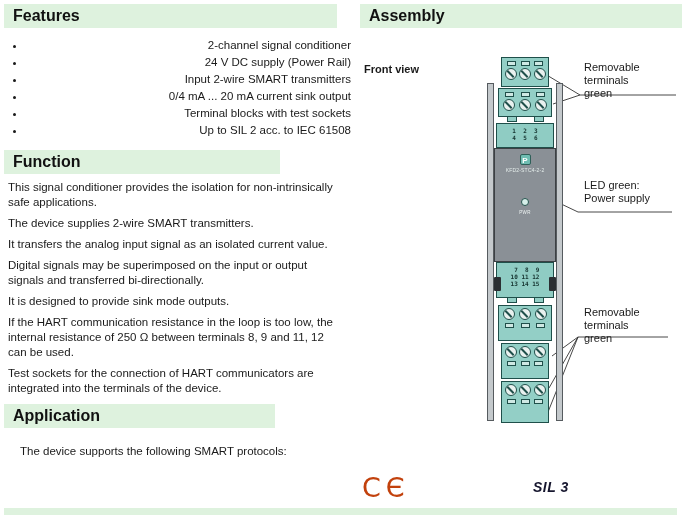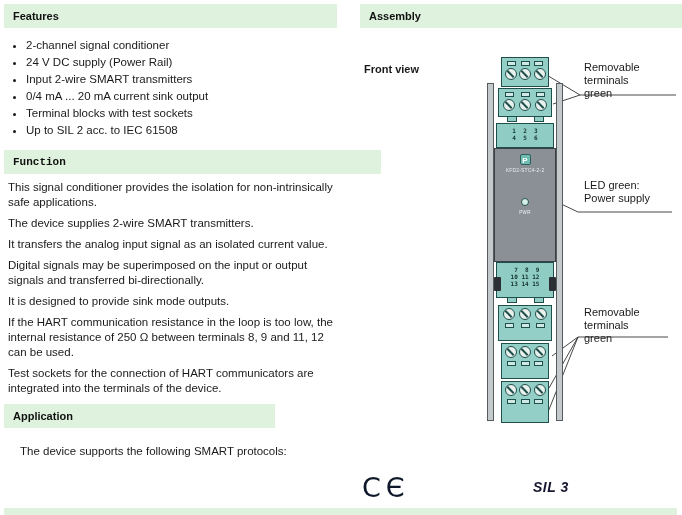--- a/index.html
+++ b/index.html
@@ -5,43 +5,43 @@
   html,body{margin:0;padding:0;background:#ffffff;}
   .page{
     position:relative;width:682px;height:515px;background:#ffffff;overflow:hidden;
     font-family:"Liberation Sans", sans-serif;color:#1a1a1a;
   }
   
   .section-header{
     position:absolute;height:24px;background:#def2de;
     display:flex;align-items:center;padding-left:9px;box-sizing:border-box;
   }
-  .section-header span{font-size:11px;font-weight:bold;color:#111;text-align:right;}
+  .section-header span{font-size:16px;font-weight:bold;color:#111;text-align:right;}
   
   .hdr-features{left:4px;top:4px;width:333px;}
-  .hdr-function{left:4px;top:150px;width:377px;font-family:Liberation Mono, monospace;}
+  .hdr-function{left:4px;top:150px;width:276px;}
   .hdr-application{left:4px;top:404px;width:271px;}
   ul.bullets{position:absolute;margin:0;padding-left:22px;list-style-type:disc;}
-  ul.bullets li{font-size:11.5px;line-height:17px;}
+  ul.bullets li{font-size:11.5px;line-height:17px;text-align:right;}
   .features-list{left:4px;top:37px;width:325px;}
   .app-list{left:4px;top:447px;width:325px;}
   .app-list li{line-height:15px;}
   .function-paras{position:absolute;left:8px;top:180px;width:328px;}
   .function-paras p{margin:0 0 6px 0;font-size:11.5px;line-height:15px;}
   .app-intro{position:absolute;left:8px;top:432px;width:328px;margin:12px;font-size:11.5px;line-height:15px;}
   
   .hdr-assembly{left:360px;top:4px;width:389px;}
   .front-view{position:absolute;left:352px;top:63px;font-size:11px;font-weight:bold;padding-left:12px;}
   .callout{position:absolute;font-size:11px;line-height:13px;color:#1a1a1a;}
   .callout-1{left:584px;top:61px;}
   .callout-2{left:584px;top:179px;}
   .callout-3{left:584px;top:306px;}
   .leaders{position:absolute;left:0;top:0;pointer-events:none;}
   .ce-mark{position:absolute;left:362px;top:472px;font-family:"DejaVu Sans",sans-serif;
-    font-size:27px;letter-spacing:5px;color:#0f172a;}
+    font-size:27px;letter-spacing:5px;color:#c2410c;}
   .sil-mark{position:absolute;left:533px;top:479px;font-size:14px;font-weight:bold;font-style:italic;
     color:#16162e;letter-spacing:0.5px;}
   .bottom-strip{position:absolute;left:4px;top:508px;width:673px;height:7px;background:#def2de;}
   
   .device{position:absolute;left:487px;top:57px;width:76px;height:368px;}
   .device *{box-sizing:border-box;}
   .rail{position:absolute;width:7px;background:#c4c9cc;border:1px solid #565b5f;}
   .rail-left{left:0;top:26px;height:338px;}
   .rail-right{right:0;top:26px;height:338px;}
   .tblock{position:absolute;background:#93cfc6;border:1px solid #1f4f4a;}

